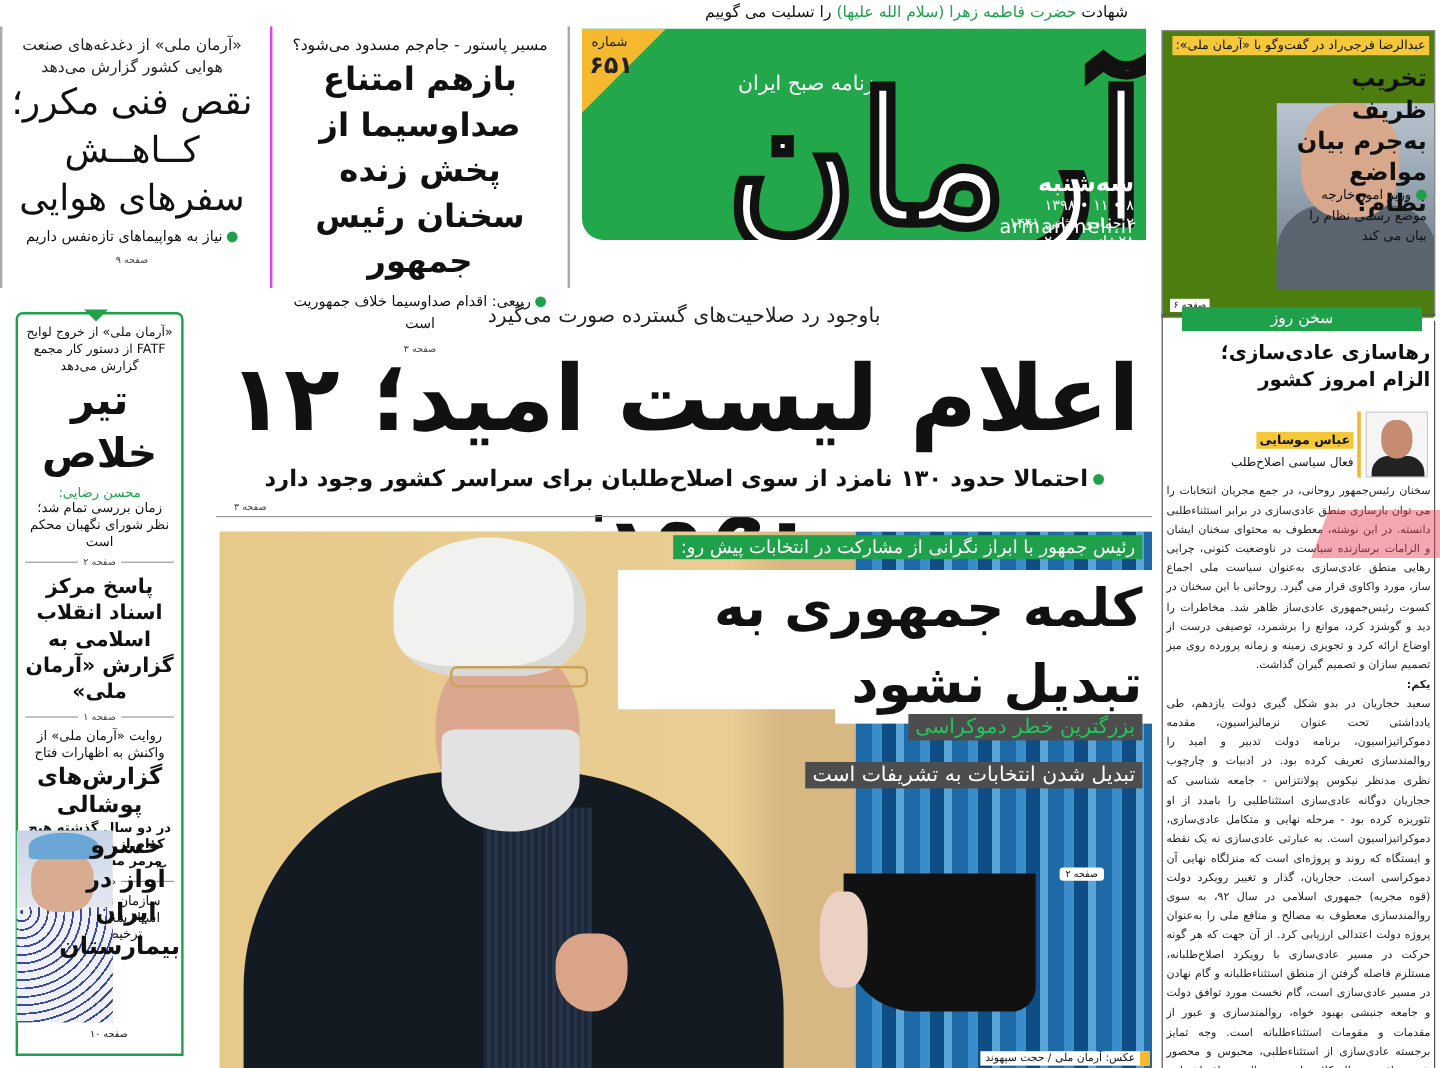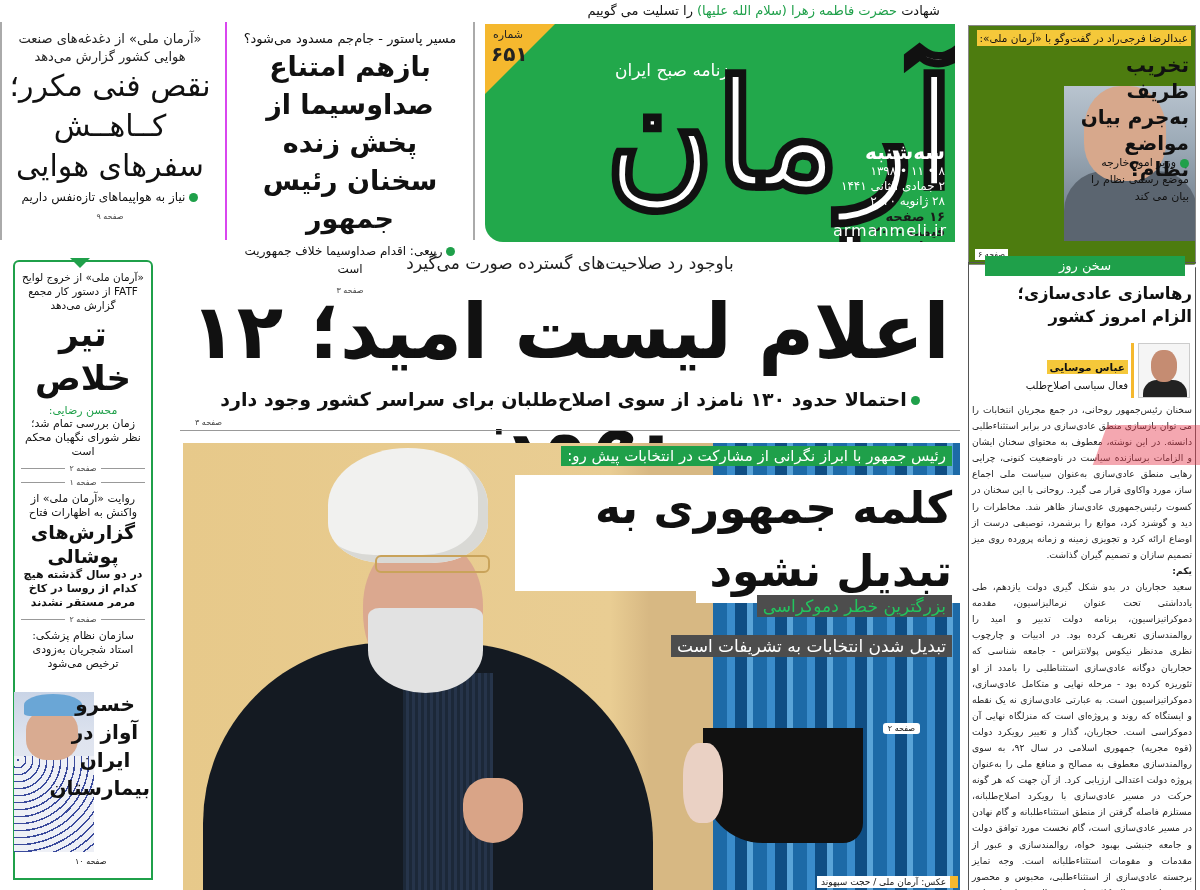--- a/index.html
+++ b/index.html
@@ -25,21 +25,21 @@
 
   
   #box-tv { left: 225px; top: 22px; width: 250px; height: 218px; border-left: 2px solid #d946ef; border-right: 2px solid #aaa; padding: 8px 8px; }
   #box-tv .kicker { font-size: 13px; line-height: 18px; }
   #box-tv .headline { font-size: 27px; font-weight: bold; line-height: 38px; }
   #box-tv .sub { font-size: 12px; line-height: 18px; margin-top: 4px; }
 
   
   #top-banner { left: 480px; top: 0; width: 480px; height: 22px; font-size: 13px; line-height: 22px; text-align: right; padding-right: 20px; }
   #top-banner .hl { color: #1fa04a; }
-  #masthead { left: 485px; top: 24px; width: 470px; height: 218px; background: #22a84b; border-radius: 0 0 0 18px; overflow: hidden; }
+  #masthead { left: 485px; top: 24px; width: 470px; height: 176px; background: #22a84b; border-radius: 0 0 0 18px; overflow: hidden; }
   #issue-tri { left: 0; top: 0; width: 0; height: 0; border-top: 70px solid #f5b82e; border-right: 70px solid transparent; }
   #issue-label { left: 8px; top: 4px; font-size: 11px; color: #222; direction: rtl; }
   #issue-num { left: 6px; top: 18px; font-size: 20px; font-weight: bold; color: #222; }
   #logo-text { left: 30px; top: 30px; font-family: "DejaVu Serif", serif; font-size: 150px; font-weight: bold; color: #fff; line-height: 160px; -webkit-text-stroke: 3px #111; letter-spacing: -4px; }
   #tagline { left: 130px; top: 36px; font-size: 17px; color: #fff; }
   #dates { right: 10px; top: 116px; text-align: right; color: #fff; width: 110px; }
   #dates .day { font-size: 20px; font-weight: bold; color: #fff; }
   #dates .line { font-size: 12px; line-height: 15px; color: #fff; }
   #dates .line.dark { color: #1a1a1a; font-weight: bold; font-size: 13px; }
   #site-url { right: 8px; bottom: 2px; font-family: "DejaVu Sans", sans-serif; font-size: 16px; letter-spacing: 1px; color: #fff; direction: ltr; }
@@ -197,20 +197,21 @@
 <div id="left-col" class="abs">
   <div class="lc-kicker">«آرمان ملی» از خروج لوایح FATF از دستور کار مجمع گزارش می‌دهد</div>
   <div class="lc-big">تیر خلاص</div>
   <div class="lc-author">محسن رضایی:</div>
   <div class="lc-text">زمان بررسی تمام شد؛ نظر شورای نگهبان محکم است</div>
   <div class="lc-sep">
       <span class="ln"></span>
       <span class="page-ref">صفحه ۲</span>
       <span class="ln"></span>
     </div>
+  <div class="lc-h">پاسخ مرکز اسناد انقلاب اسلامی به گزارش «آرمان ملی»</div>
   <div class="lc-sep">
       <span class="ln"></span>
       <span class="page-ref">صفحه ۱</span>
       <span class="ln"></span>
     </div>
   <div class="lc-text">روایت «آرمان ملی» از واکنش به اظهارات فتاح</div>
   <div class="lc-h2">گزارش‌های پوشالی</div>
   <div class="lc-text" style="font-weight:bold">در دو سال گذشته هیچ کدام از روسا در کاخ مرمر مستقر نشدند</div>
   <div class="lc-sep">
       <span class="ln"></span>

